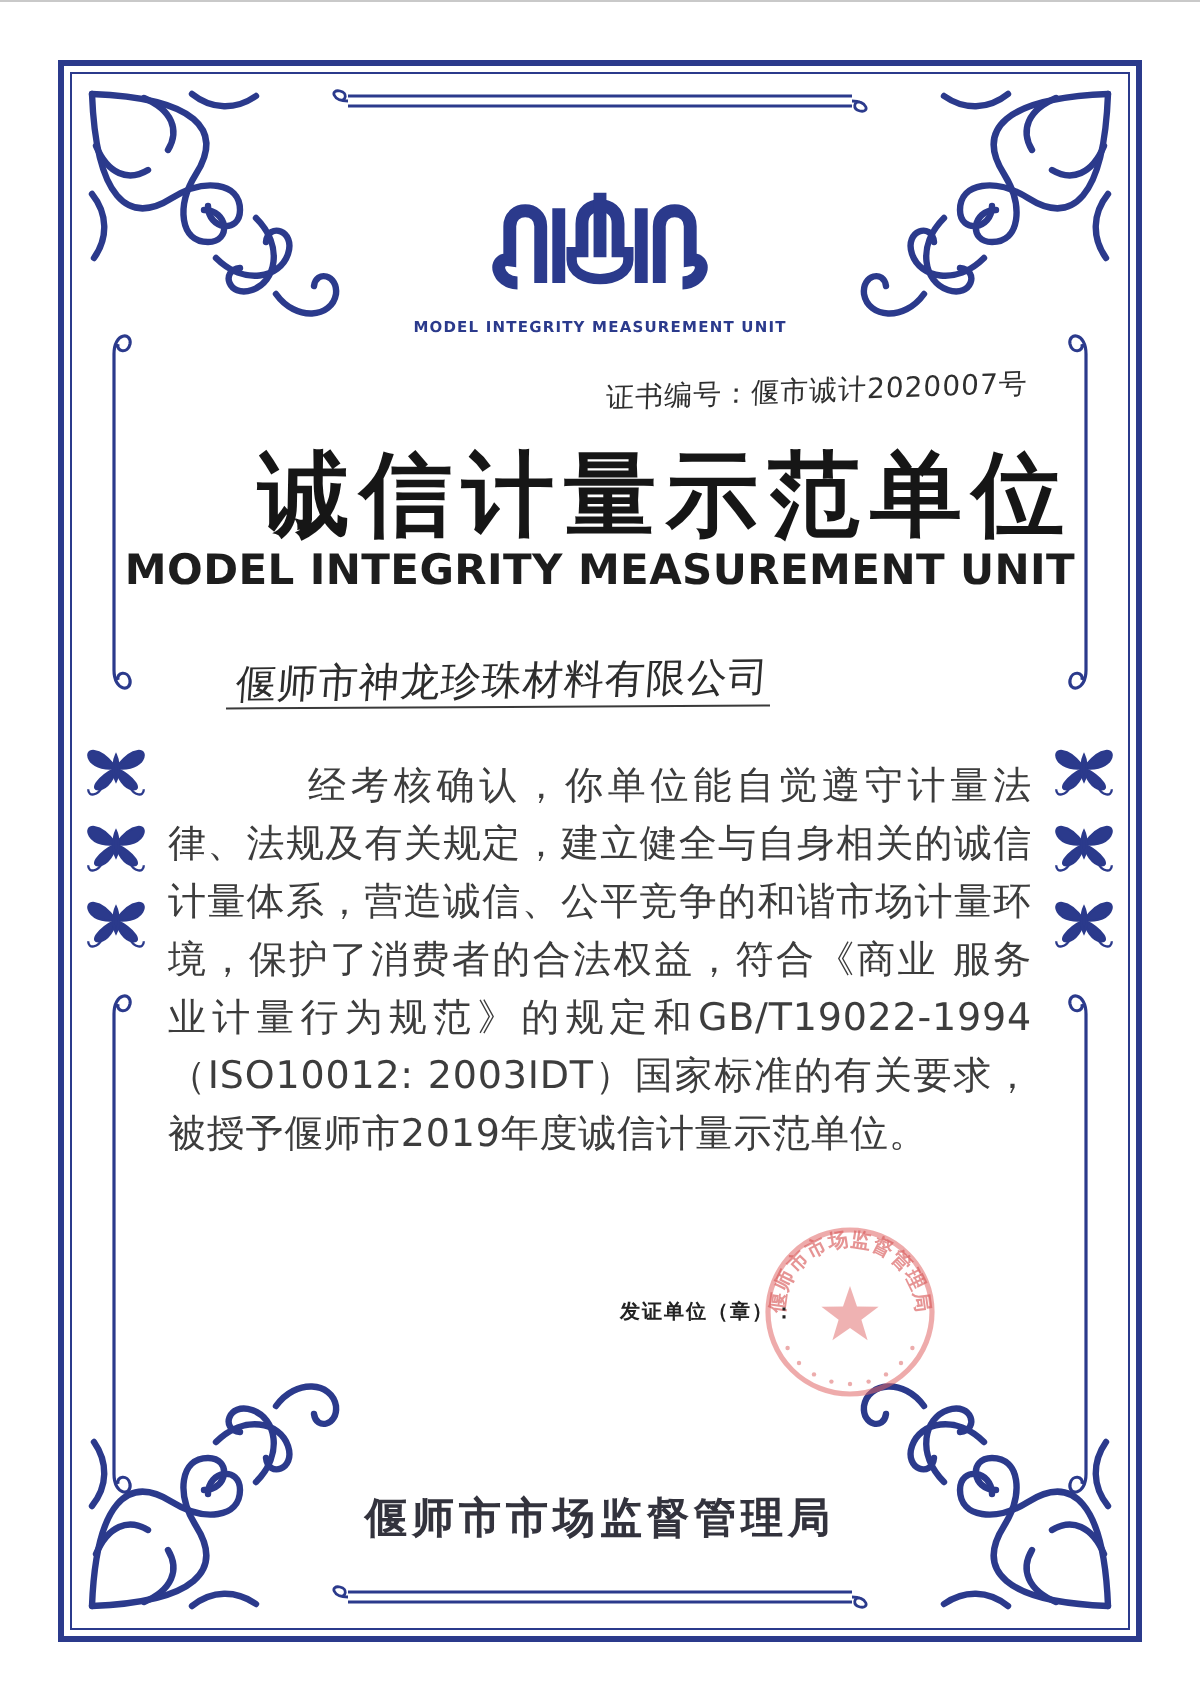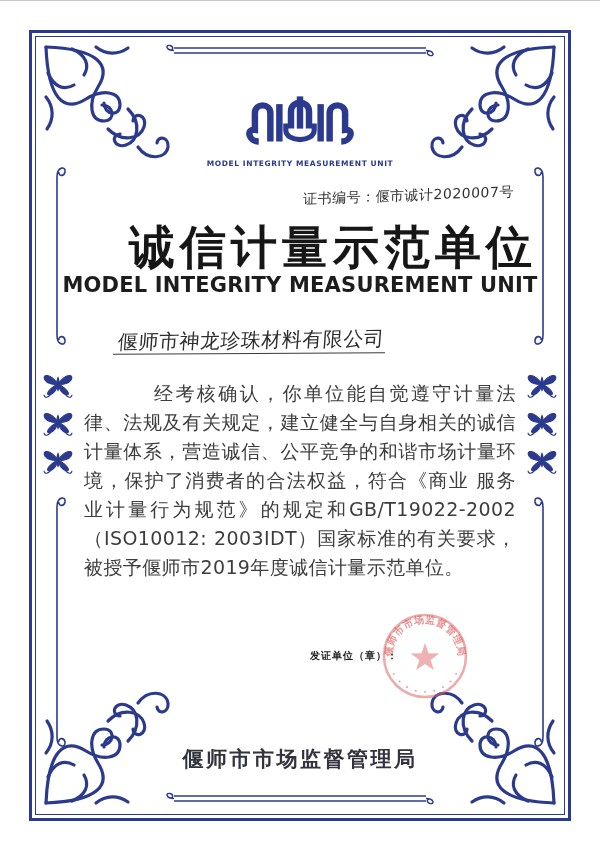--- a/index.html
+++ b/index.html
@@ -249,21 +249,21 @@
 <div class="abs logo-caption">MODEL INTEGRITY MEASUREMENT UNIT</div>
 
 <div class="abs cert-no">证书编号：偃市诚计2020007号</div>
 
 <div class="abs title-zh">诚信计量示范单位</div>
 <div class="abs title-en">MODEL INTEGRITY MEASUREMENT UNIT</div>
 
 <div class="abs company">偃师市神龙珍珠材料有限公司</div>
 <div class="abs company-line"></div>
 
-<div class="abs body-text">经考核确认，你单位能自觉遵守计量法律、法规及有关规定，建立健全与自身相关的诚信计量体系，营造诚信、公平竞争的和谐市场计量环境，保护了消费者的合法权益，符合《商业 服务业计量行为规范》的规定和GB/T19022-2002（ISO10012: 2003IDT）国家标准的有关要求，被授予偃师市2019年度诚信计量示范单位。</div>
+<div class="abs body-text">经考核确认，你单位能自觉遵守计量法律、法规及有关规定，建立健全与自身相关的诚信计量体系，营造诚信、公平竞争的和谐市场计量环境，保护了消费者的合法权益，符合《商业 服务业计量行为规范》的规定和GB/T19022-1994（ISO10012: 2003IDT）国家标准的有关要求，被授予偃师市2019年度诚信计量示范单位。</div>
 
 <div class="abs issuer">发证单位（章）：</div>
 
 <svg class="abs seal" viewBox="0 0 124 124">
   <defs>
     <path id="sealTopArc" d="M29,62 A33,33 0 0 1 95,62"></path>
   </defs>
   <circle cx="62" cy="62" r="41" fill="none" stroke="rgba(224,102,102,0.55)" stroke-width="2.6"></circle>
   <polygon points="62,49 65.5,59.2 76.3,59.4 67.7,65.9 70.8,76.1 62,70 53.2,76.1 56.3,65.9 47.7,59.4 58.5,59.2" fill="rgba(224,102,102,0.5)"></polygon>
   <text font-size="10" fill="rgba(217,90,90,0.65)" letter-spacing="0.5" font-weight="bold">

